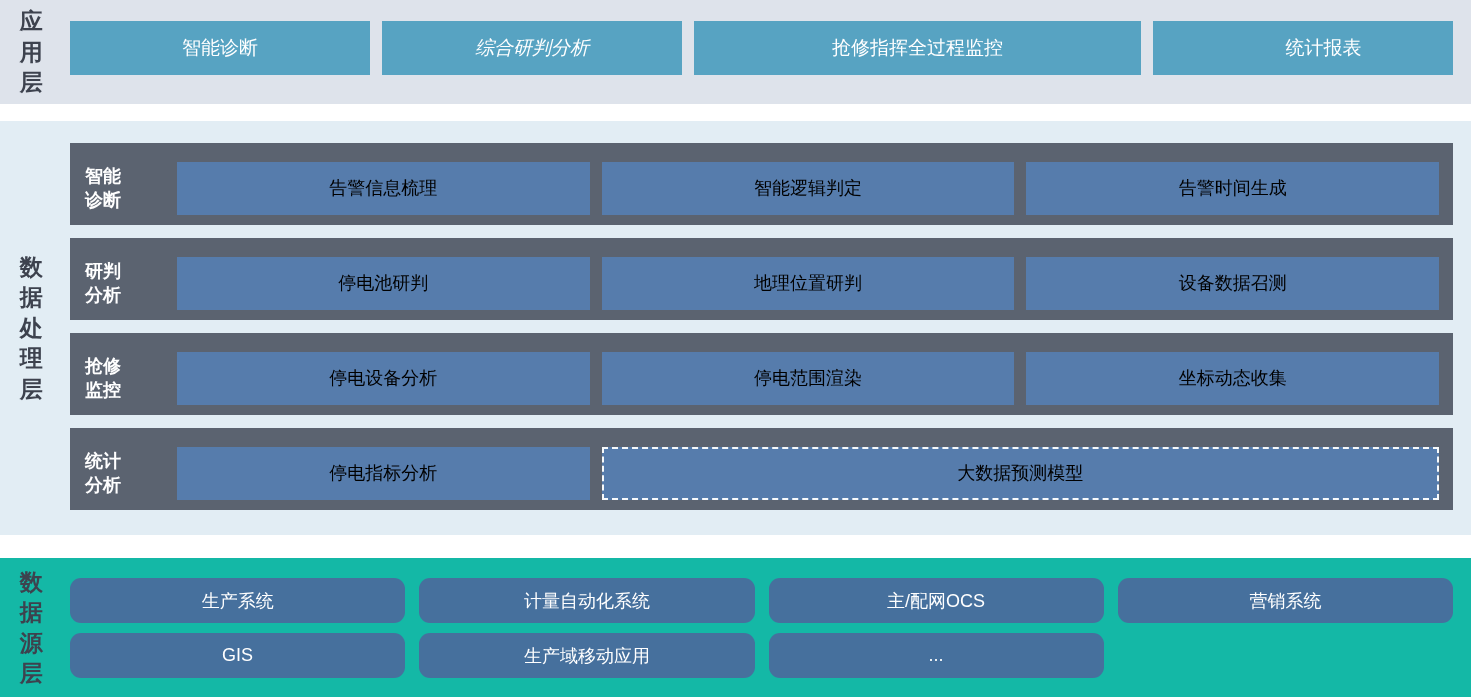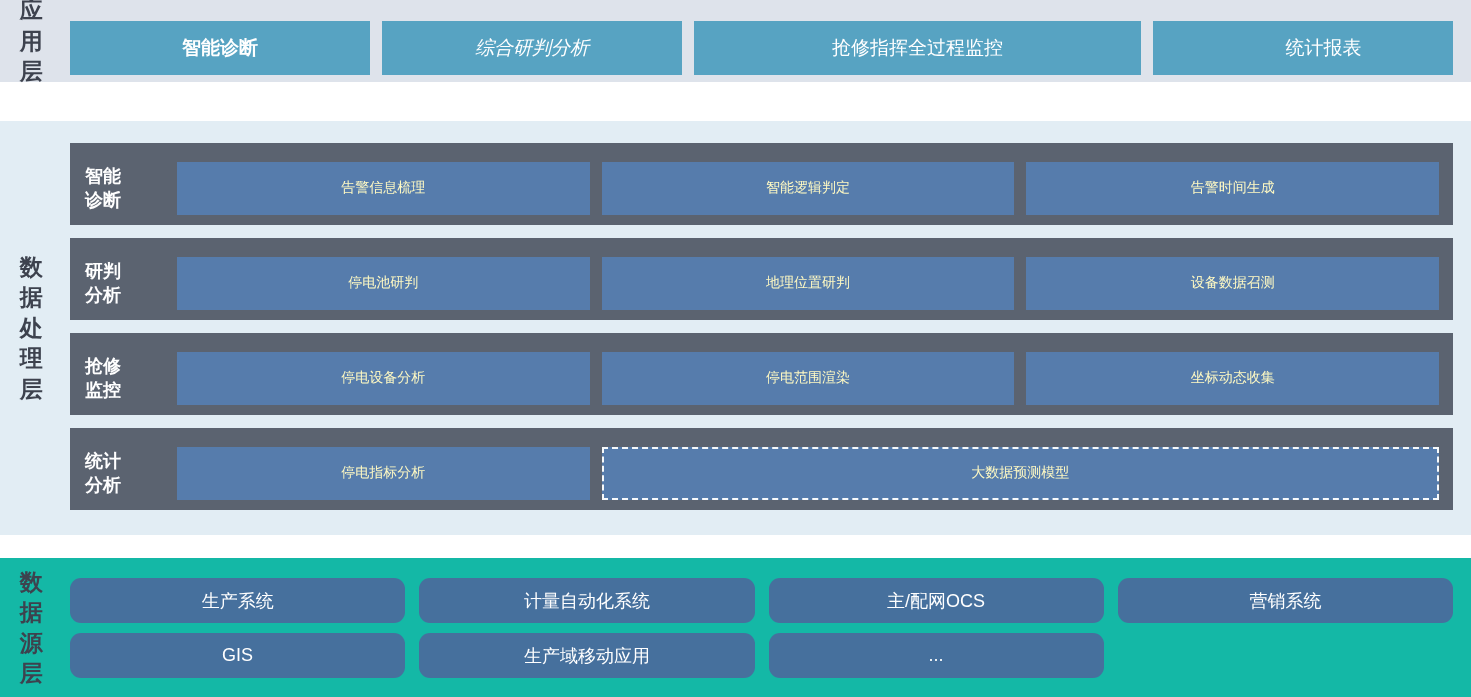--- a/index.html
+++ b/index.html
@@ -1,42 +1,42 @@
 <!DOCTYPE html>
 <html><head>
 <meta charset="utf-8">
 <style>
   * { margin:0; padding:0; box-sizing:border-box; }
   html,body { width:1471px; height:697px; background:#ffffff;
     font-family:"Liberation Sans", sans-serif; }
   .canvas { position:relative; width:1471px; height:697px; background:#ffffff; overflow:hidden; }
 
   .band { position:absolute; left:0; width:1471px; }
-  .band-app { top:0; height:82px; background:#dee3eb; }
+  .band-app { top:0; height:104px; background:#dee3eb; }
   .band-proc { top:121px; height:414px; background:#e2edf4; }
   .band-src { top:558px; height:139px; background:#14b8a6; }
 
   .vlabel {
     position:absolute; left:19px; top:0; bottom:0;
     display:flex; align-items:center;
     font-size:23px; font-weight:bold; color:#3d424e;
     line-height:1.32; text-align:center;
   }
   .vlabel span { display:inline-block; width:1.06em; word-break:break-all; }
 
   
   .app-buttons {
     position:absolute; left:70px; right:18px; top:21px; height:54px;
     display:flex; gap:12px;
   }
   .app-btn {
     background:#57a3c2; color:#ffffff; font-size:19px;
     display:flex; align-items:center; justify-content:center;
   }
-  .app-btn.w-a { width:300px;font-weight:bold; }
+  .app-btn.w-a { width:300px; }
   .app-btn.w-b { width:300px;font-style:italic; }
   .app-btn.w-c { width:447px; }
   .app-btn.w-d { flex:1;padding-left:41px; }
 
   
   .proc-rows {
     position:absolute; left:70px; right:18px; top:22px; bottom:25px;
     display:flex; flex-direction:column; gap:13px;
   }
   .proc-row {
@@ -47,21 +47,21 @@
   .row-label {
     width:78px; flex:0 0 78px; margin-right:14px;
     color:#ffffff; font-size:18px; font-weight:bold;
     line-height:1.35; white-space:pre-line;
   }
   .row-boxes {
     flex:1; display:grid; grid-template-columns:repeat(3,1fr); gap:12px;
     align-items:center;
   }
   .pbox {
-    height:53px; background:#567cac; color:#fef9c3; font-size:14px;
+    height:53px; background:#567cac; color:#000000; font-size:18px;
     display:flex; align-items:center; justify-content:center;
   }
   .pbox.dashed {
     grid-column:2 / 4;
     border:2px dashed #f7fafc;
   }
 
   
   .src-grid {
     position:absolute; left:70px; right:18px; top:20px; bottom:19px;

